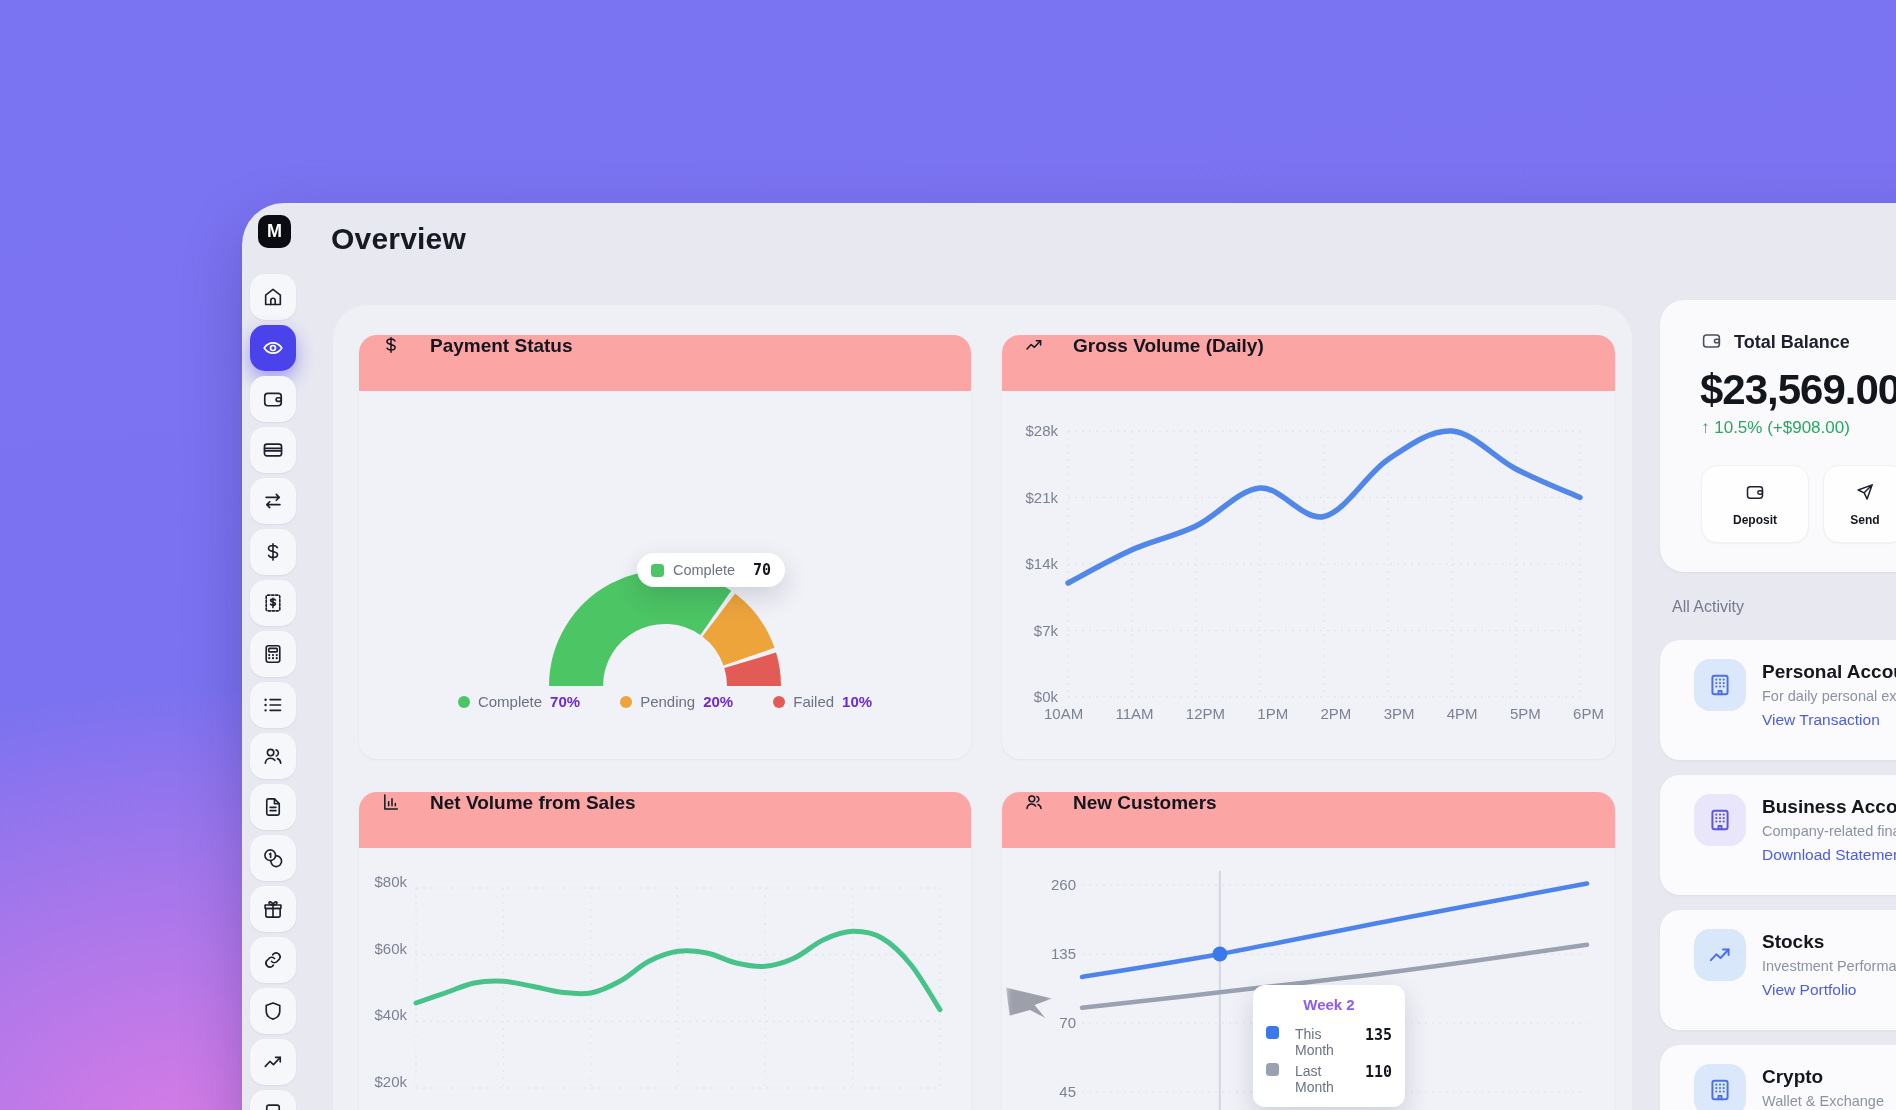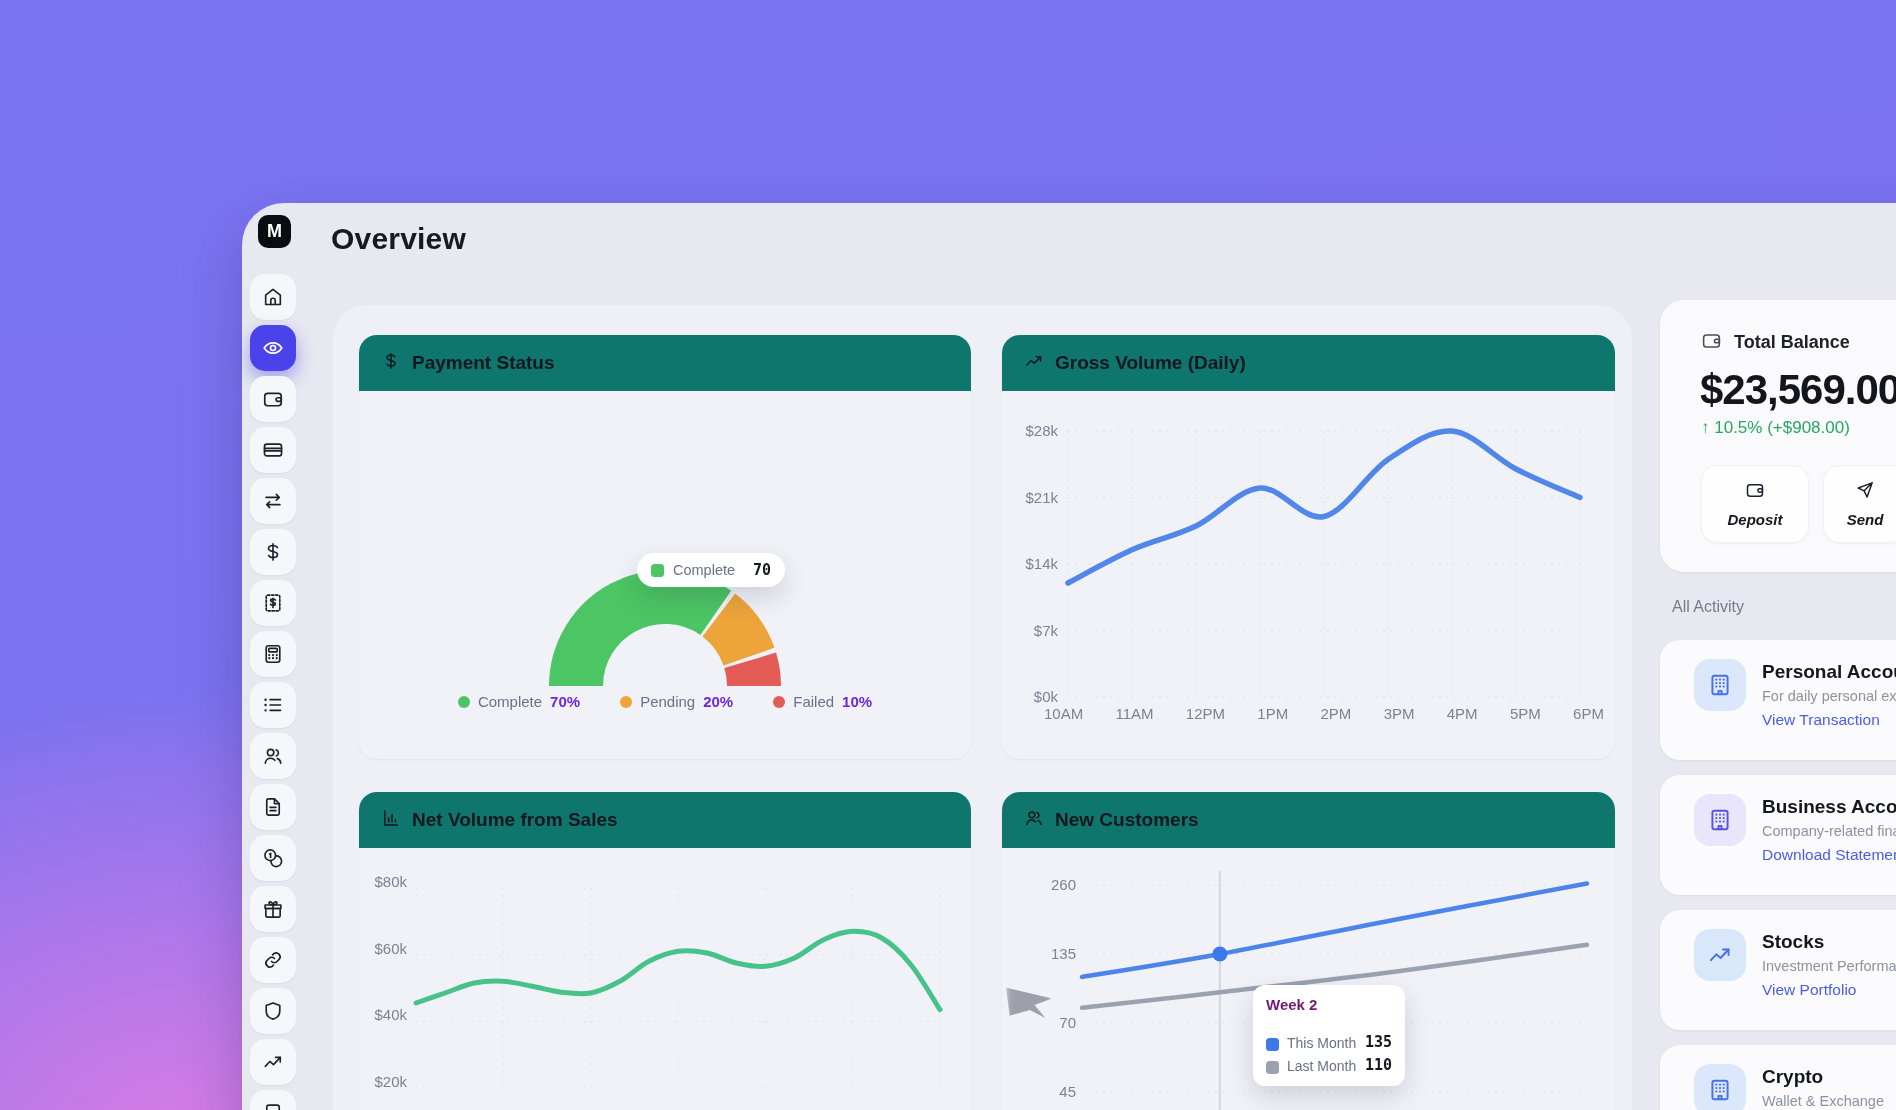--- a/index.html
+++ b/index.html
@@ -29,22 +29,22 @@
     display: flex; align-items: center; justify-content: center; cursor: pointer;
     box-shadow: 0 1px 2px rgba(22,28,45,.06);
   }
   .side-btn.active { background: #4a43ec; color: #ffffff; box-shadow: 0 8px 18px rgba(74,67,236,.45); }
   .charts-wrap { position: absolute; left: 333px; top: 305px; width: 1299px; height: 850px; background: #eef0f6; border-radius: 34px; }
   .card {
     position: absolute; background: #f1f2f8; border-radius: 18px; overflow: hidden;
     box-shadow: 0 1px 3px rgba(22,28,45,.05);
   }
   .card-header {
-    height: 56px; background: #0f766e; display: flex; align-items: center;
-    padding-left: 22px; gap: 11px; color: #14171f;
+    height: 56px; background: #fca5a5; display: flex; 
+    padding-left: 22px; gap: 29px; color: #14171f;
   }
   .card-header .title { font-size: 19px; font-weight: 700; }
   .card-body { position: relative; height: calc(100% - 56px); }
   .plot { position: absolute; }
   .plot svg { overflow: visible; display: block; }
   .yticks { position: absolute; display: flex; flex-direction: column; justify-content: space-between; align-items: flex-end; }
   .yticks span, .xticks span { font-size: 15px; color: #7b8292; line-height: 18px; }
   .xticks { position: absolute; display: flex; justify-content: space-between; }
   .gauge-tip, .line-tip {
     position: absolute; background: #ffffff; border-radius: 17px;
@@ -53,37 +53,37 @@
   .gauge-tip { left: 278px; top: 162px; width: 148px; height: 34px; display: flex; align-items: center; padding: 0 14px; gap: 9px; }
   .tip-sq { width: 13px; height: 13px; border-radius: 3.5px; flex: 0 0 auto; }
   .tip-label { font-size: 14.5px; color: #6a7283; }
   .tip-val { margin-left: auto; font-family: "DejaVu Sans Mono", monospace; font-weight: 700; font-size: 15px; color: #15171e; }
   .legend { position: absolute; left: 0; right: 0; top: 302px; display: flex; justify-content: center; gap: 40px; }
   .leg-item { display: flex; align-items: center; gap: 8px; }
   .leg-dot { width: 12px; height: 12px; border-radius: 50%; }
   .leg-label { font-size: 15px; color: #6a7283; }
   .leg-val { font-size: 15px; font-weight: 700; color: #6d28d9; }
   .line-tip { left: 251px; top: 137px; width: 152px; border-radius: 12px; padding: 11px 13px 12px; }
-  .line-tip .tip-title { font-size: 15px; font-weight: 700; color: #701a75; margin-bottom: 20px; }
-  .tip-row { display: flex; align-items: flex-end; gap: 8px; margin-top: 5px; }
+  .line-tip .tip-title { font-size: 15px; font-weight: 700; color: #8b5cf6; margin-bottom: 13px; text-align: center; }
+  .tip-row { display: flex; align-items: flex-start; gap: 16px; margin-top: 5px; }
   .tip-row .tip-label { font-size: 14px; }
   .balance-card {
     position: absolute; left: 1660px; top: 300px; width: 260px; height: 272px;
     background: #fafafd; border-radius: 24px; box-shadow: 0 1px 3px rgba(22,28,45,.05);
   }
   .bal-head { position: absolute; left: 41px; top: 30px; display: flex; align-items: center; gap: 12px; color: #474e5c; }
   .bal-head .t { font-size: 18px; font-weight: 600; color: #1d212b; }
   .bal-amount { position: absolute; left: 40px; top: 66px; font-size: 42px; font-weight: 700; letter-spacing: -1px; color: #14161d; white-space: nowrap; }
   .bal-change { position: absolute; left: 41px; top: 118px; font-size: 17px; color: #25a95e; white-space: nowrap; }
   .bal-btn {
     position: absolute; top: 165px; height: 78px; background: #fefefe; border-radius: 16px;
     border: 1px solid #f0f1f6; display: flex; flex-direction: column; align-items: center; justify-content: center;
     gap: 7px; cursor: pointer; color: #1d212b; box-shadow: 0 1px 2px rgba(22,28,45,.04);
   }
-  .bal-btn .lbl { font-size: 15px; font-weight: 600; color: #15171e; font-style: italic; }
+  .bal-btn .lbl { font-size: 12px; font-weight: 600; color: #15171e; }
   .activity-heading { position: absolute; left: 1672px; top: 598px; font-size: 16px; color: #747b8b; }
   .activity-list { position: absolute; left: 1660px; top: 640px; width: 262px; display: flex; flex-direction: column; gap: 15px; }
   .act-card {
     position: relative; height: 120px; background: #fbfbfe; border-radius: 20px;
     box-shadow: 0 1px 3px rgba(22,28,45,.05); cursor: pointer;
   }
   .act-icon { position: absolute; left: 34px; top: 19px; width: 52px; height: 52px; border-radius: 16px; display: flex; align-items: center; justify-content: center; }
   .act-title { position: absolute; left: 102px; top: 21px; font-size: 19px; font-weight: 700; color: #15171e; white-space: nowrap; }
   .act-sub { position: absolute; left: 102px; top: 48px; font-size: 14.5px; color: #8b92a3; white-space: nowrap; }
   .act-link { position: absolute; left: 102px; top: 71px; font-size: 15.5px; font-weight: 500; color: #4a5ce8; white-space: nowrap; cursor: pointer; }

